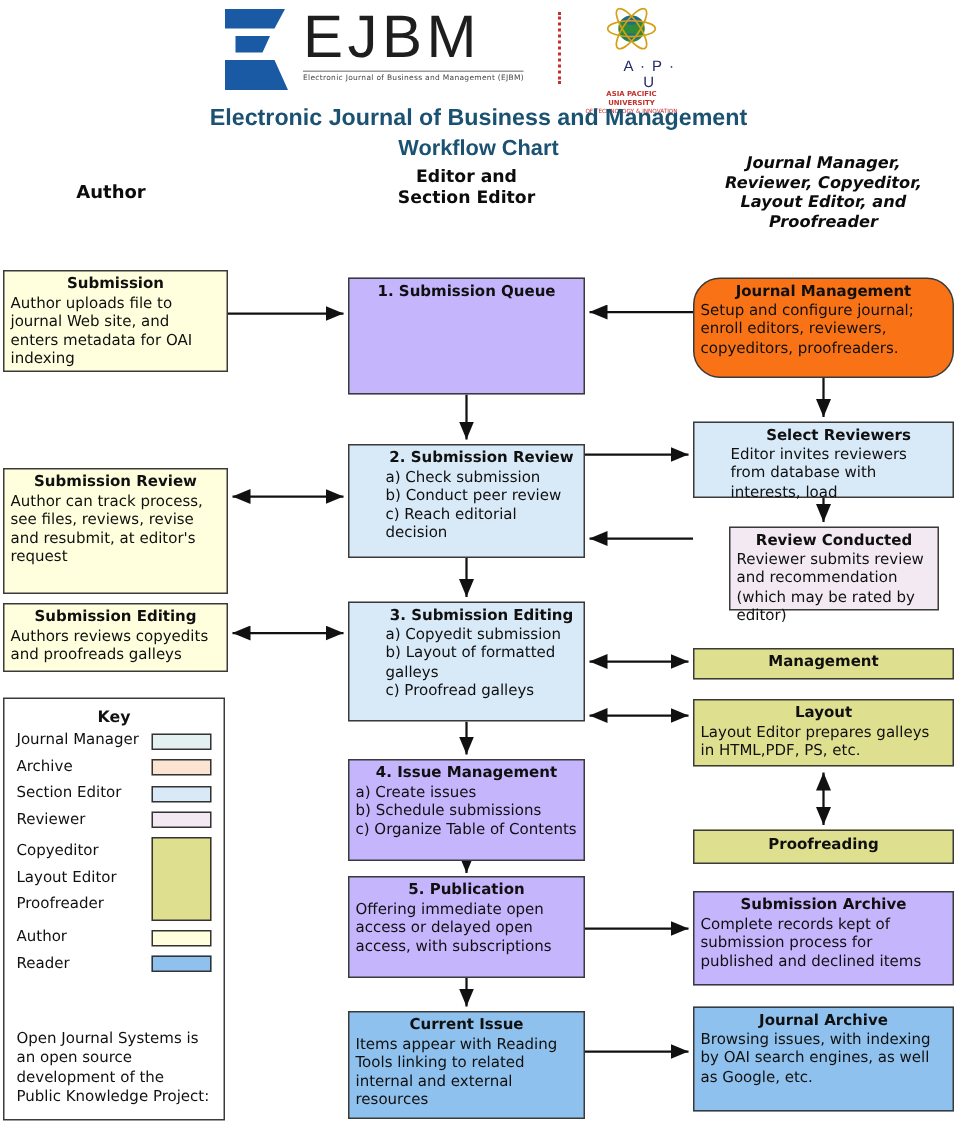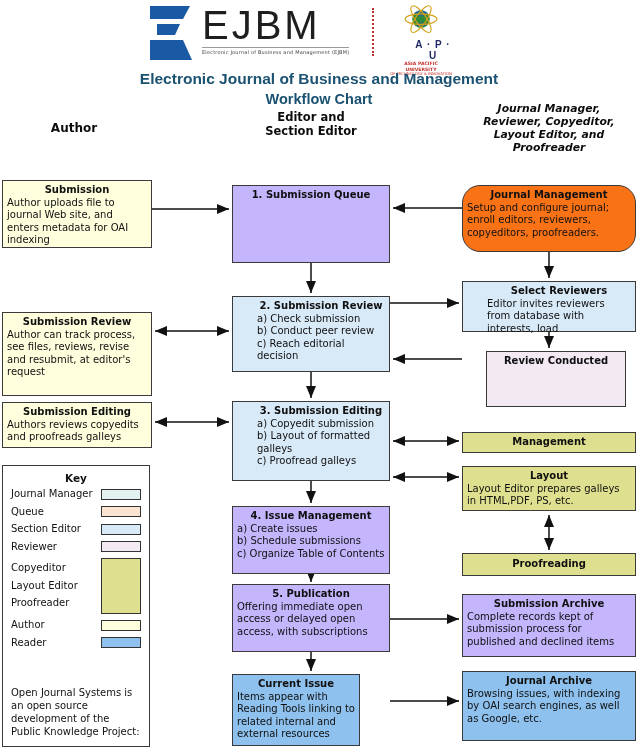--- a/index.html
+++ b/index.html
@@ -9,21 +9,21 @@
   }
   
   .ejbm-logo{position:absolute;left:150px;top:4px;width:210px;height:58px;display:flex;align-items:flex-start;}
   .ejbm-mark{width:42px;height:54px;margin-top:2px;}
   .ejbm-right{margin-left:10px;}
   .ejbm-text{font-family:"Liberation Sans",sans-serif;font-size:40px;font-weight:400;letter-spacing:3px;color:#1e1e1e;line-height:1.05;}
   .ejbm-caption{border-top:1px solid #9a9a9a;margin-top:1px;padding-top:1px;font-size:5px;color:#444;letter-spacing:.2px;white-space:nowrap;}
   .logo-sep{position:absolute;left:372px;top:8px;height:48px;border-left:2px dotted #c3302c;}
   .apu-logo{position:absolute;left:390px;top:5px;width:62px;text-align:center;}
   .apu-globe{width:36px;height:30px;}
-  .apu-acronym{font-family:"Liberation Sans",sans-serif;font-size:10px;font-weight:bold;color:#232B66;letter-spacing:1px;line-height:1.1;margin-left:24px;}
+  .apu-acronym{font-family:"Liberation Sans",sans-serif;font-size:10px;font-weight:normal;color:#232B66;letter-spacing:1px;line-height:1.1;margin-left:24px;}
   .apu-red1{font-size:4.6px;font-weight:bold;color:#c3302c;line-height:1.2;}
   .apu-red2{font-size:3.8px;color:#c3302c;line-height:1.2;}
   
   .main-title{position:absolute;left:0;top:70px;width:638px;text-align:center;
     font-family:"Liberation Sans",sans-serif;font-size:15.5px;font-weight:bold;color:#1B5272;}
   .sub-title{position:absolute;left:0;top:91px;width:638px;text-align:center;
     font-family:"Liberation Sans",sans-serif;font-size:14.5px;font-weight:bold;color:#1B5272;}
   .col-head{position:absolute;font-weight:bold;color:#0c0c0c;text-align:center;white-space:pre-line;line-height:1.2;}
   .col-head.author{left:8px;top:121px;width:132px;font-size:12px;}
   .col-head.editor{left:240px;top:111px;width:142px;font-size:11.5px;}
@@ -183,35 +183,36 @@
   <div class="box bg-editor" style="left:232px;top:506px;width:158px;height:68px;">
     <div class="box-title">4. Issue Management</div>
     <div class="box-body">a) Create issues
 b) Schedule submissions
 c) Organize Table of Contents</div>
   </div>
   <div class="box bg-editor" style="left:232px;top:584px;width:158px;height:68px;">
     <div class="box-title">5. Publication</div>
     <div class="box-body">Offering immediate open access or delayed open access, with subscriptions</div>
   </div>
-  <div class="box bg-reader" style="left:232px;top:674px;width:128px;height:72px;">
+  <div class="box bg-reader" style="left:232px;top:674px;width:158px;height:72px;">
     <div class="box-title">Current Issue</div>
     <div class="box-body">Items appear with Reading Tools linking to related internal and external resources</div>
   </div>
 
   <div class="box bg-manager" style="left:462px;top:185px;width:174px;height:67px;">
     <div class="box-title">Journal Management</div>
     <div class="box-body">Setup and configure journal; enroll editors, reviewers, copyeditors, proofreaders.</div>
   </div>
   <div class="box bg-section" style="left:462px;top:281px;width:174px;height:51px;">
     <div class="box-title">Select Reviewers</div>
     <div class="box-body">Editor invites reviewers from database with interests, load</div>
   </div>
   <div class="box bg-reviewer" style="left:486px;top:351px;width:140px;height:56px;">
     <div class="box-title">Review Conducted</div>
+    <div class="box-body">Reviewer submits review and recommendation (which may be rated by editor)</div>
   </div>
   <div class="box bg-olive title-only" style="left:462px;top:432px;width:174px;height:21px;">
     <div class="box-title">Management</div>
   </div>
   <div class="box bg-olive" style="left:462px;top:466px;width:174px;height:45px;">
     <div class="box-title">Layout</div>
     <div class="box-body">Layout Editor prepares galleys in HTML,PDF, PS, etc.</div>
   </div>
   <div class="box bg-olive title-only" style="left:462px;top:553px;width:174px;height:23px;">
     <div class="box-title">Proofreading</div>
@@ -225,21 +226,21 @@
     <div class="box-body">Complete records kept of submission process for published and declined items</div>
   </div>
 
   <div class="keybox">
     <div class="key-title">Key</div>
     <div class="key-row">
       <span class="key-label">Journal Manager</span>
       <span class="swatch" style="background:#E3F2F1;"></span>
     </div>
     <div class="key-row">
-      <span class="key-label">Queue</span>
+      <span class="key-label">Archive</span>
       <span class="swatch" style="background:#FBE5D2;"></span>
     </div>
     <div class="key-row">
       <span class="key-label">Section Editor</span>
       <span class="swatch" style="background:#D8E9F7;"></span>
     </div>
     <div class="key-row">
       <span class="key-label">Reviewer</span>
       <span class="swatch" style="background:#F2E9F3;"></span>
     </div>

